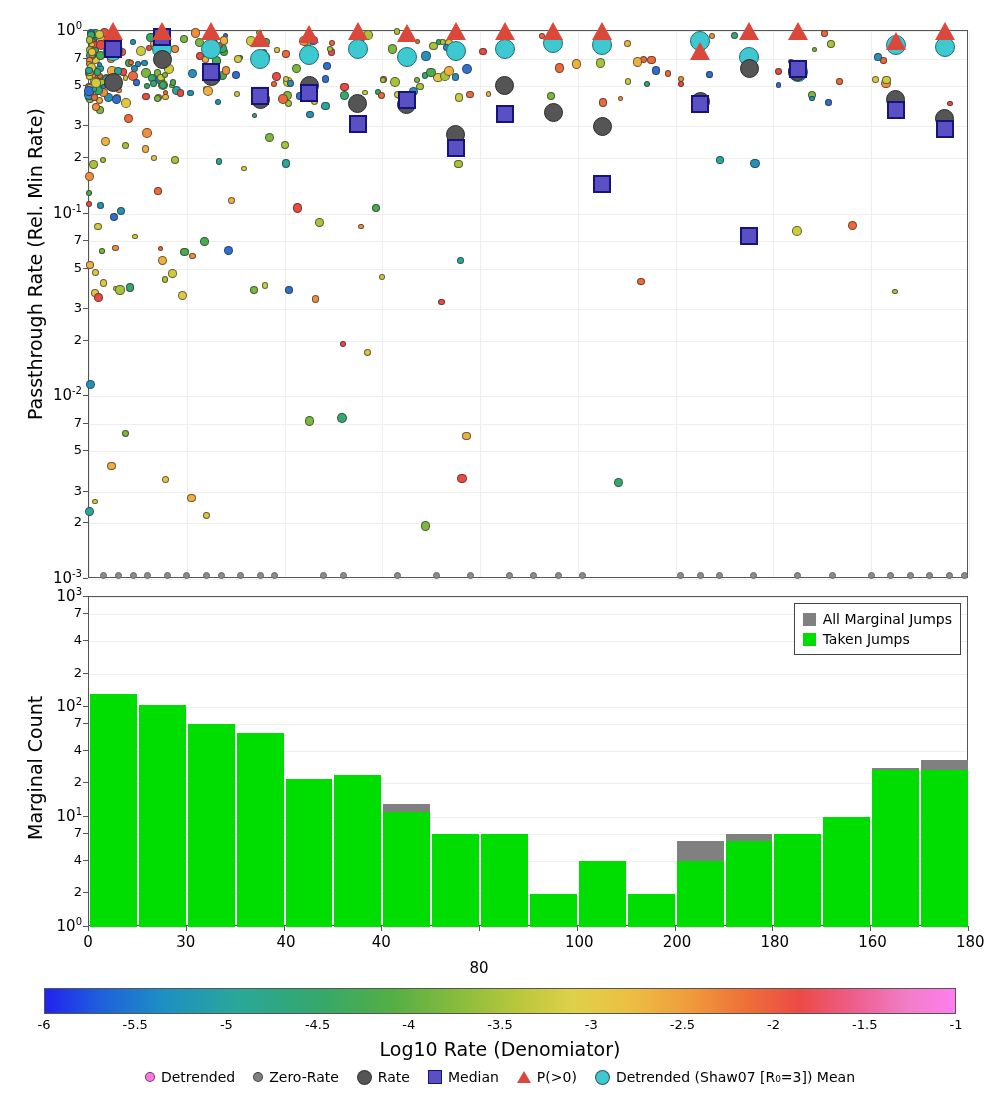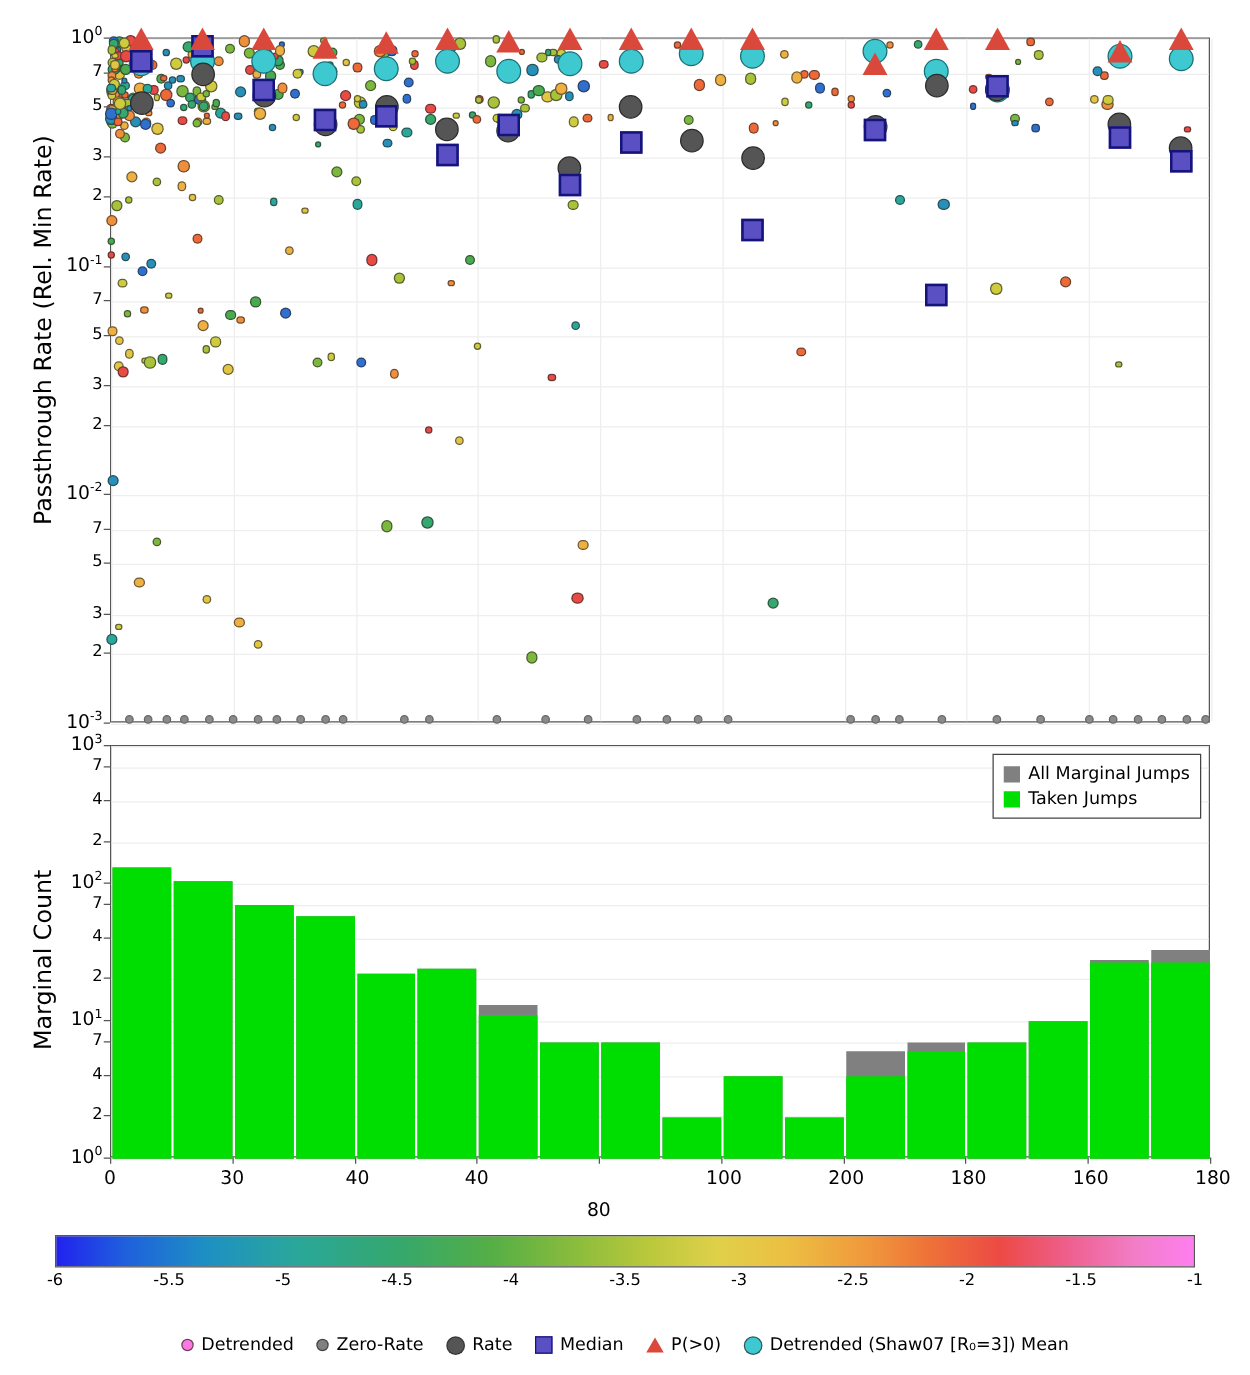--- a/index.html
+++ b/index.html
@@ -688,20 +688,21 @@
       <div class="cbtick" style="position: absolute; left: 206.4px; width: 40px; text-align: center; top: 1017px;">-5</div>
       <div class="cbtick" style="position: absolute; left: 297.6px; width: 40px; text-align: center; top: 1017px;">-4.5</div>
       <div class="cbtick" style="position: absolute; left: 388.8px; width: 40px; text-align: center; top: 1017px;">-4</div>
       <div class="cbtick" style="position: absolute; left: 480px; width: 40px; text-align: center; top: 1017px;">-3.5</div>
       <div class="cbtick" style="position: absolute; left: 571.2px; width: 40px; text-align: center; top: 1017px;">-3</div>
       <div class="cbtick" style="position: absolute; left: 662.4px; width: 40px; text-align: center; top: 1017px;">-2.5</div>
       <div class="cbtick" style="position: absolute; left: 753.6px; width: 40px; text-align: center; top: 1017px;">-2</div>
       <div class="cbtick" style="position: absolute; left: 844.8px; width: 40px; text-align: center; top: 1017px;">-1.5</div>
       <div class="cbtick" style="position: absolute; left: 936px; width: 40px; text-align: center; top: 1017px;">-1</div>
     </div>
+  <div class="xlabel" style="left:0;top:1038px;width:1000px;text-align:center;">Log10 Rate (Denomiator)</div>
 
   <div id="botlegend"><span class="item">
         <span class="mk-dot" style="width: 8px; height: 8px; background: rgb(255, 119, 224); border: 1px solid rgba(40, 40, 40, 0.7);"></span>
         <span>Detrended</span>
       </span><span class="item">
         <span class="mk-dot" style="width: 8px; height: 8px; background: rgb(128, 128, 128); border: 1px solid rgba(40, 40, 40, 0.7);"></span>
         <span>Zero-Rate</span>
       </span><span class="item">
         <span class="mk-dot" style="width: 13px; height: 13px; background: rgb(85, 85, 85); border: 1px solid rgba(40, 40, 40, 0.7);"></span>
         <span>Rate</span>

